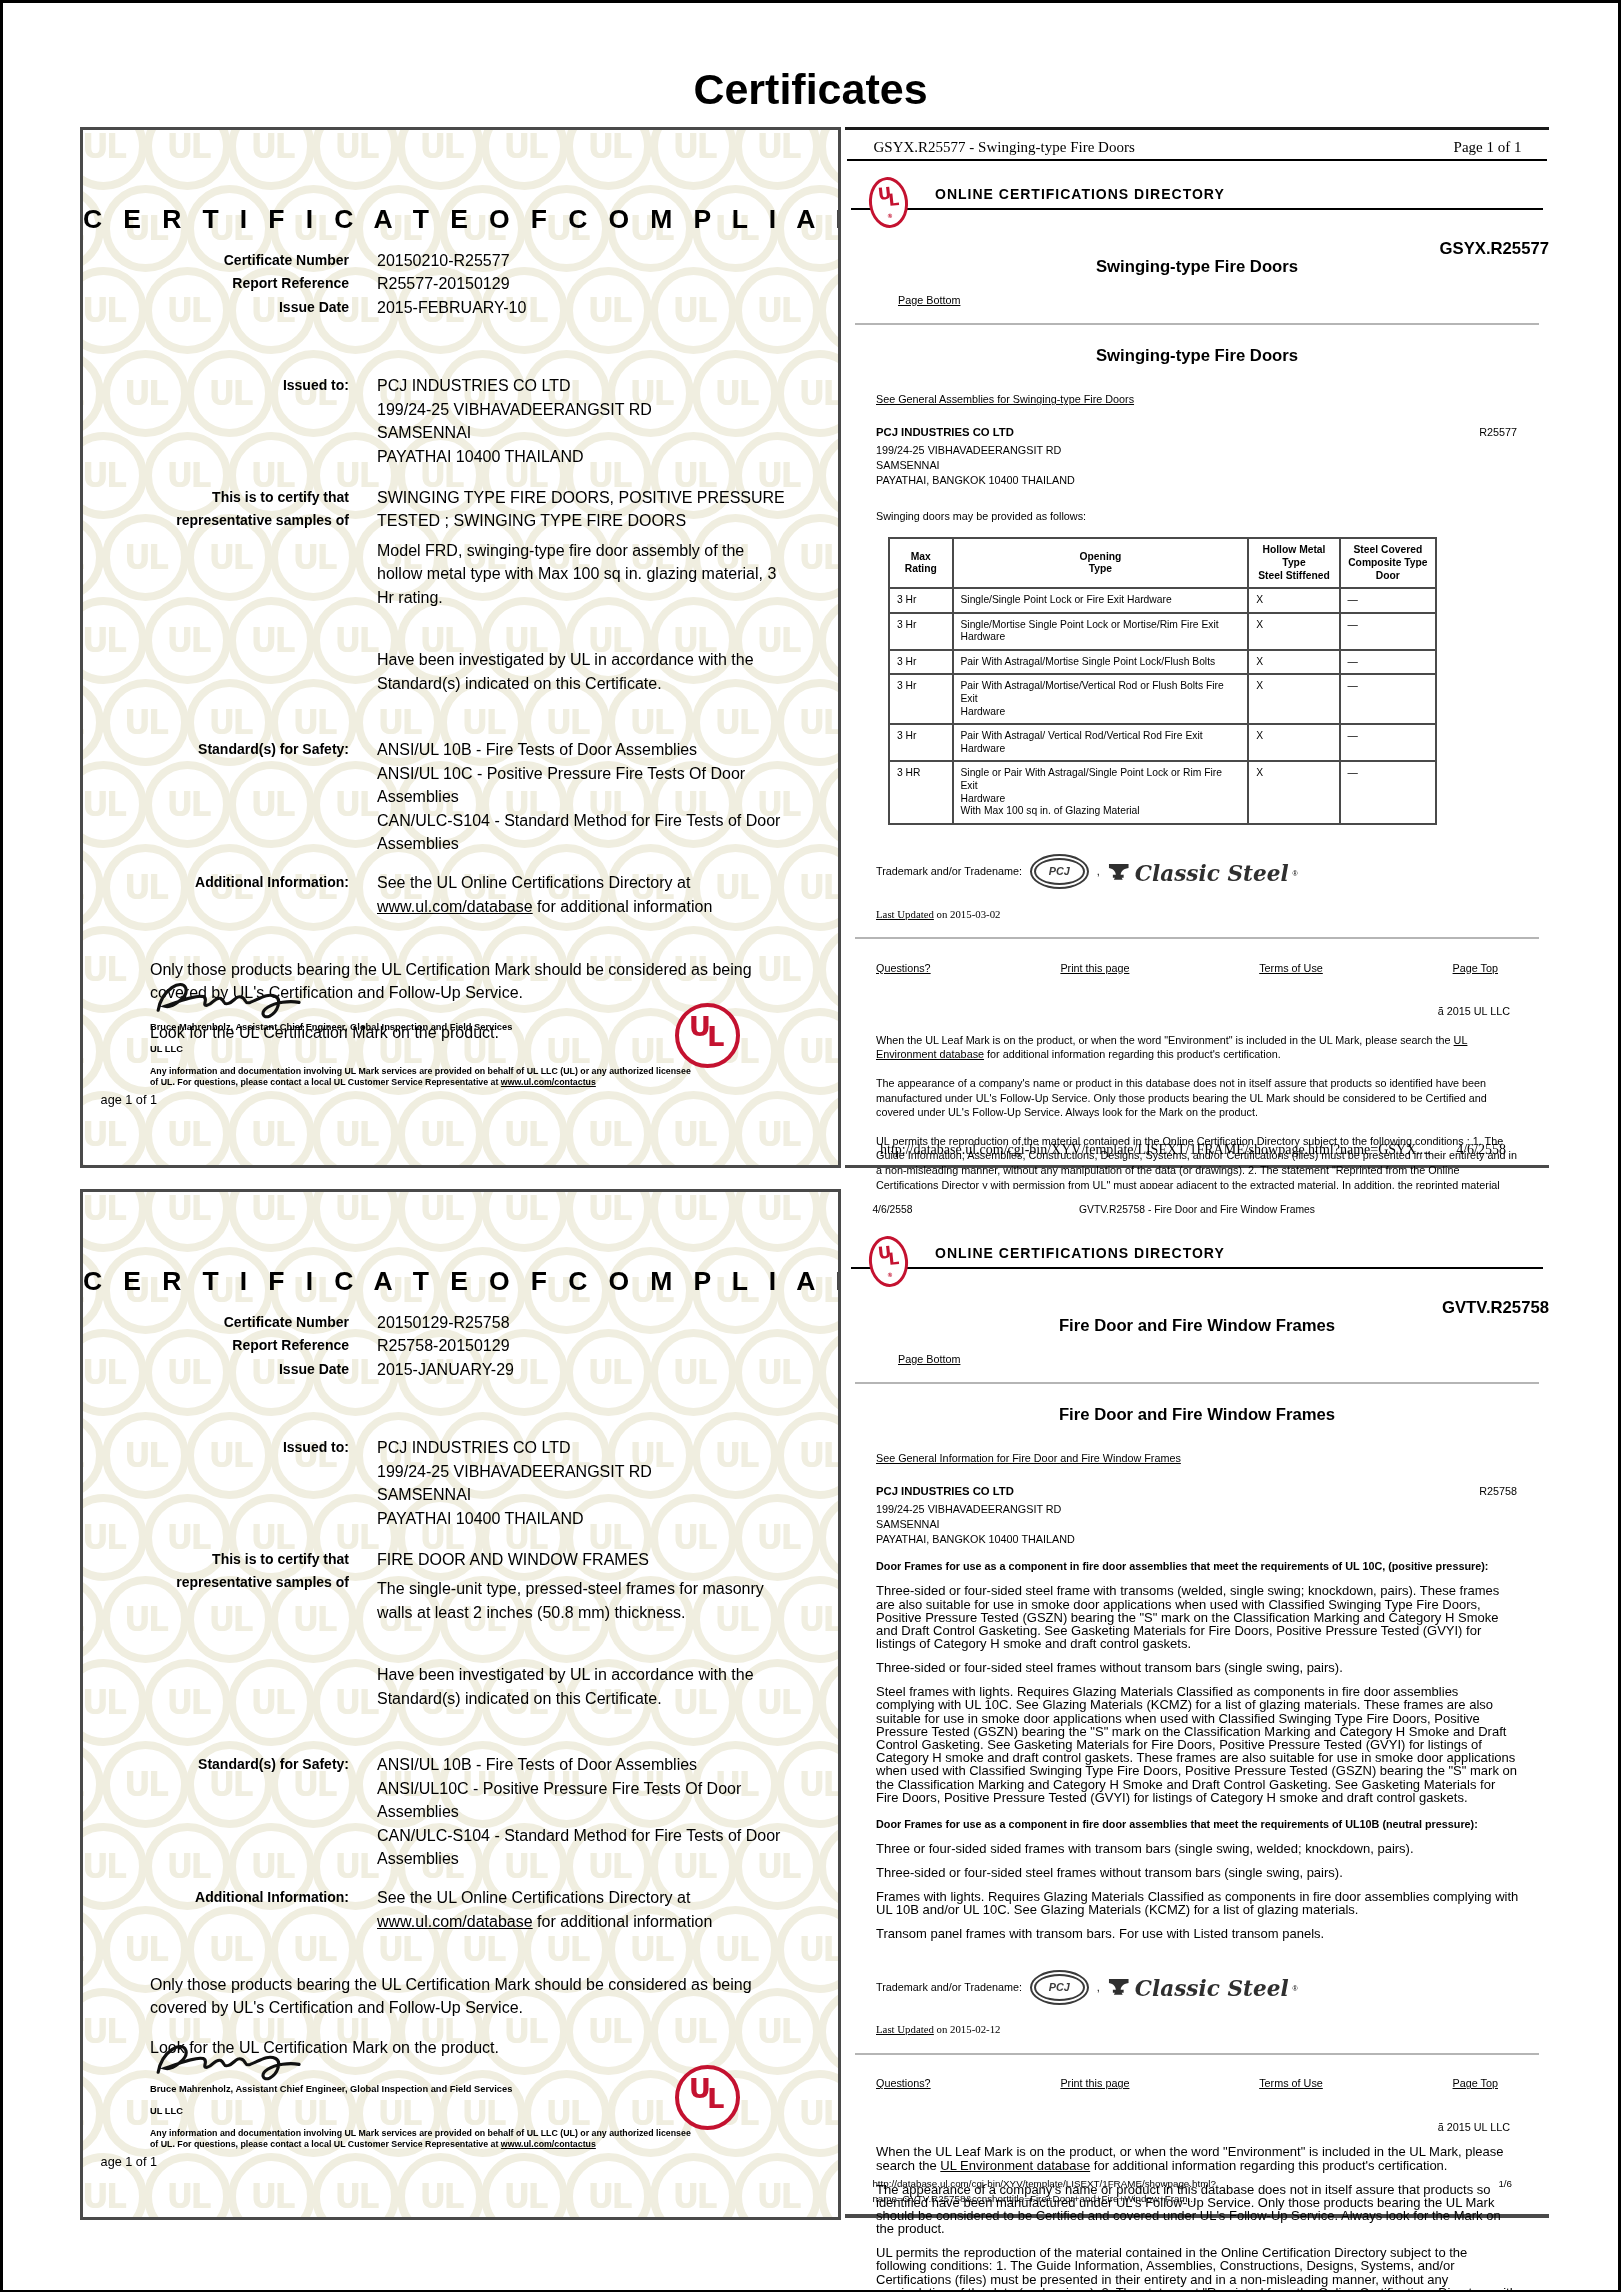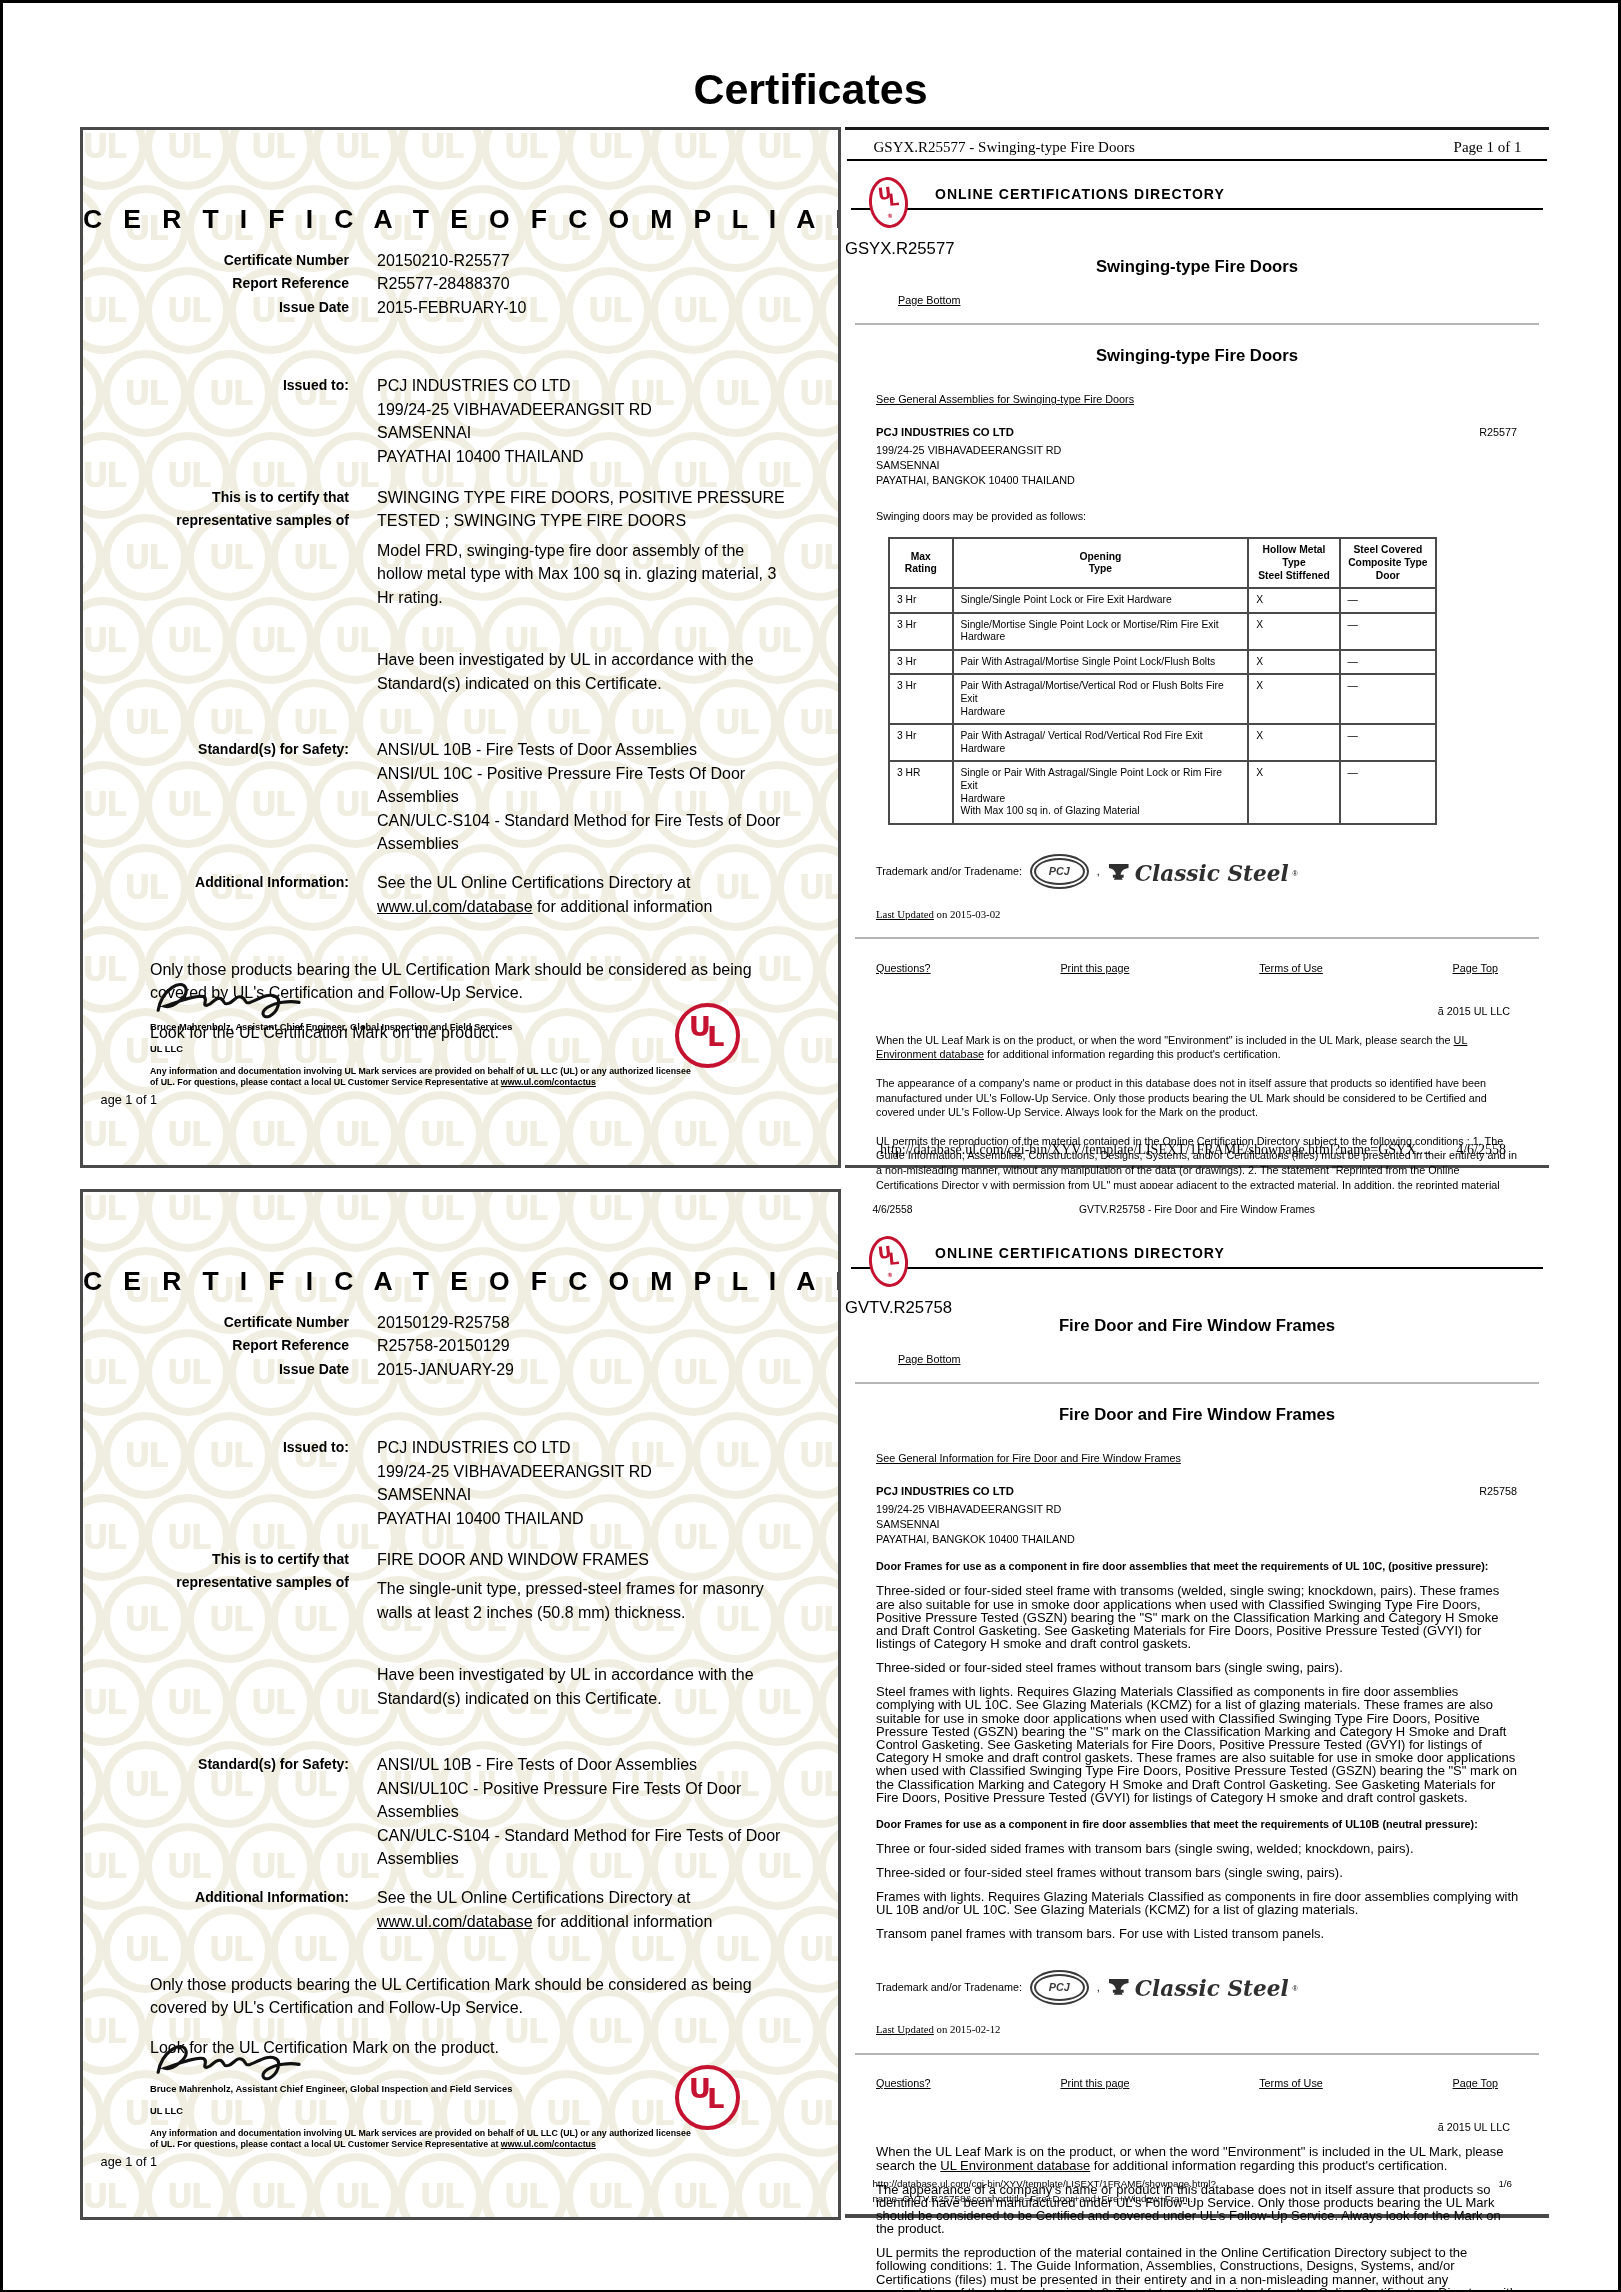--- a/index.html
+++ b/index.html
@@ -62,21 +62,21 @@
   .d2-header .center{text-align:center;}
   .ocd-band{position:relative;height:57px;margin-top:13.7px;}
   .ocd-line{position:absolute;left:5.9px;right:5.9px;top:33px;border-top:2px solid #000;}
   .ocd-logo{position:absolute;left:23.5px;top:2px;width:33px;height:45px;border:3.9px solid #c41230;
             border-radius:50%;background:#fff;color:#c41230;font-weight:bold;z-index:2;
             font-family:"DejaVu Sans",sans-serif;transform:rotate(-6deg);}
   .ocd-logo .u{position:absolute;left:6.9px;top:5.9px;font-size:16.7px;}
   .ocd-logo .l{position:absolute;left:16.7px;top:12.7px;font-size:16.7px;}
   .ocd-logo .r{position:absolute;left:13.7px;top:29px;font-size:5.9px;}
   .ocd-text{position:absolute;left:90px;top:11.8px;font-size:14px;font-weight:bold;letter-spacing:1px;z-index:2;}
-  .d-code{margin-top:9.8px;text-align:left;font-size:16.7px;font-weight:normal;}
+  .d-code{margin-top:9.8px;text-align:right;font-size:16.7px;font-weight:bold;}
   .d-codetitle{margin-top:3.9px;text-align:center;font-size:16.7px;font-weight:bold;}
   .d-pagebottom{margin:17.6px 0 0 53px;}
   .d-hr{margin:15.7px 9.8px 0 9.8px;border-top:2px solid #b5b5b5;}
   .d-section{margin-top:23.5px;text-align:center;font-size:16.7px;font-weight:bold;}
   .d-geninfo{margin:29px 0 0 31px;}
   .d-company{position:relative;margin:17.6px 118px 0 31px;}
   .d-company .name{font-weight:bold;font-size:11.3px;}
   .d-company .addr{margin-top:3.9px;}
   .d-filenum{position:absolute;right:-86px;top:0;}
   .d-intro{margin:21.6px 0 0 31px;}
@@ -252,21 +252,21 @@
     <div class="cert-content">
       <div class="c-title">C E R T I F I C A T E   O F   C O M P L I A N C E</div>
 
       <div class="c-fields">
         <div class="crow">
             <div class="clabel">Certificate Number</div>
           <div class="cvalue">20150210-R25577</div>
           </div>
         <div class="crow">
             <div class="clabel">Report Reference</div>
-          <div class="cvalue">R25577-28488370</div>
+          <div class="cvalue">R25577-20150129</div>
           </div>
         <div class="crow">
             <div class="clabel">Issue Date</div>
           <div class="cvalue">2015-FEBRUARY-10</div>
           </div>
       </div>
 
       <div class="crow c-issued">
         <div class="clabel">Issued to:</div>
         <div class="cvalue">

